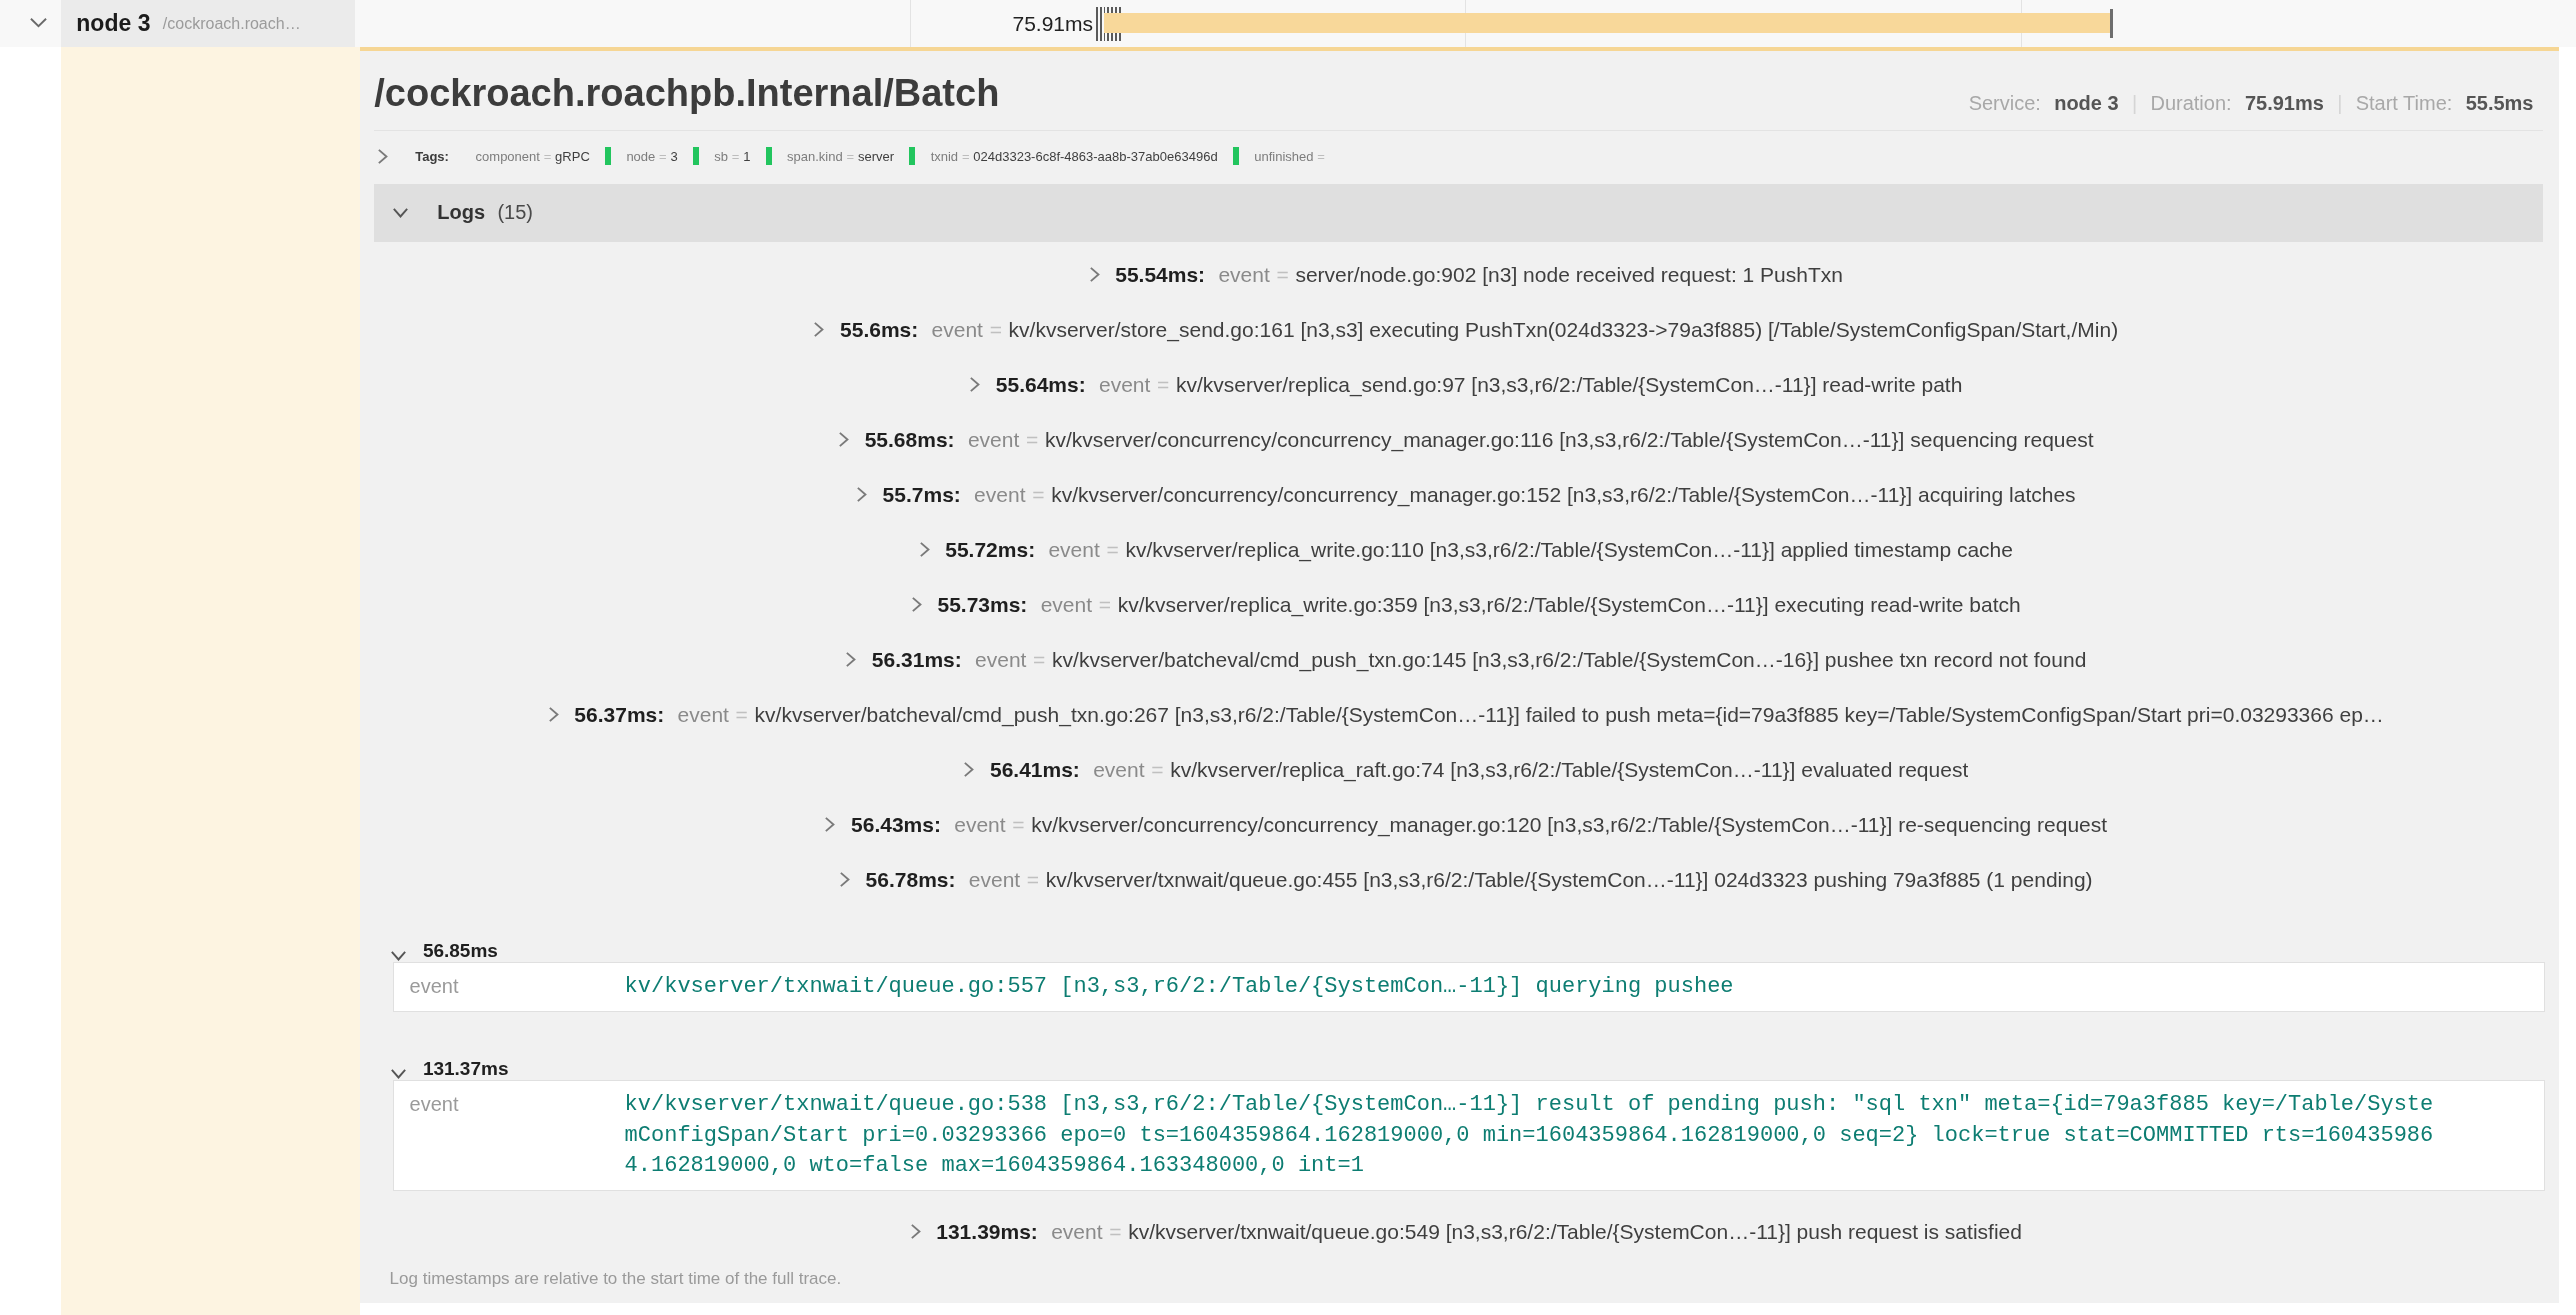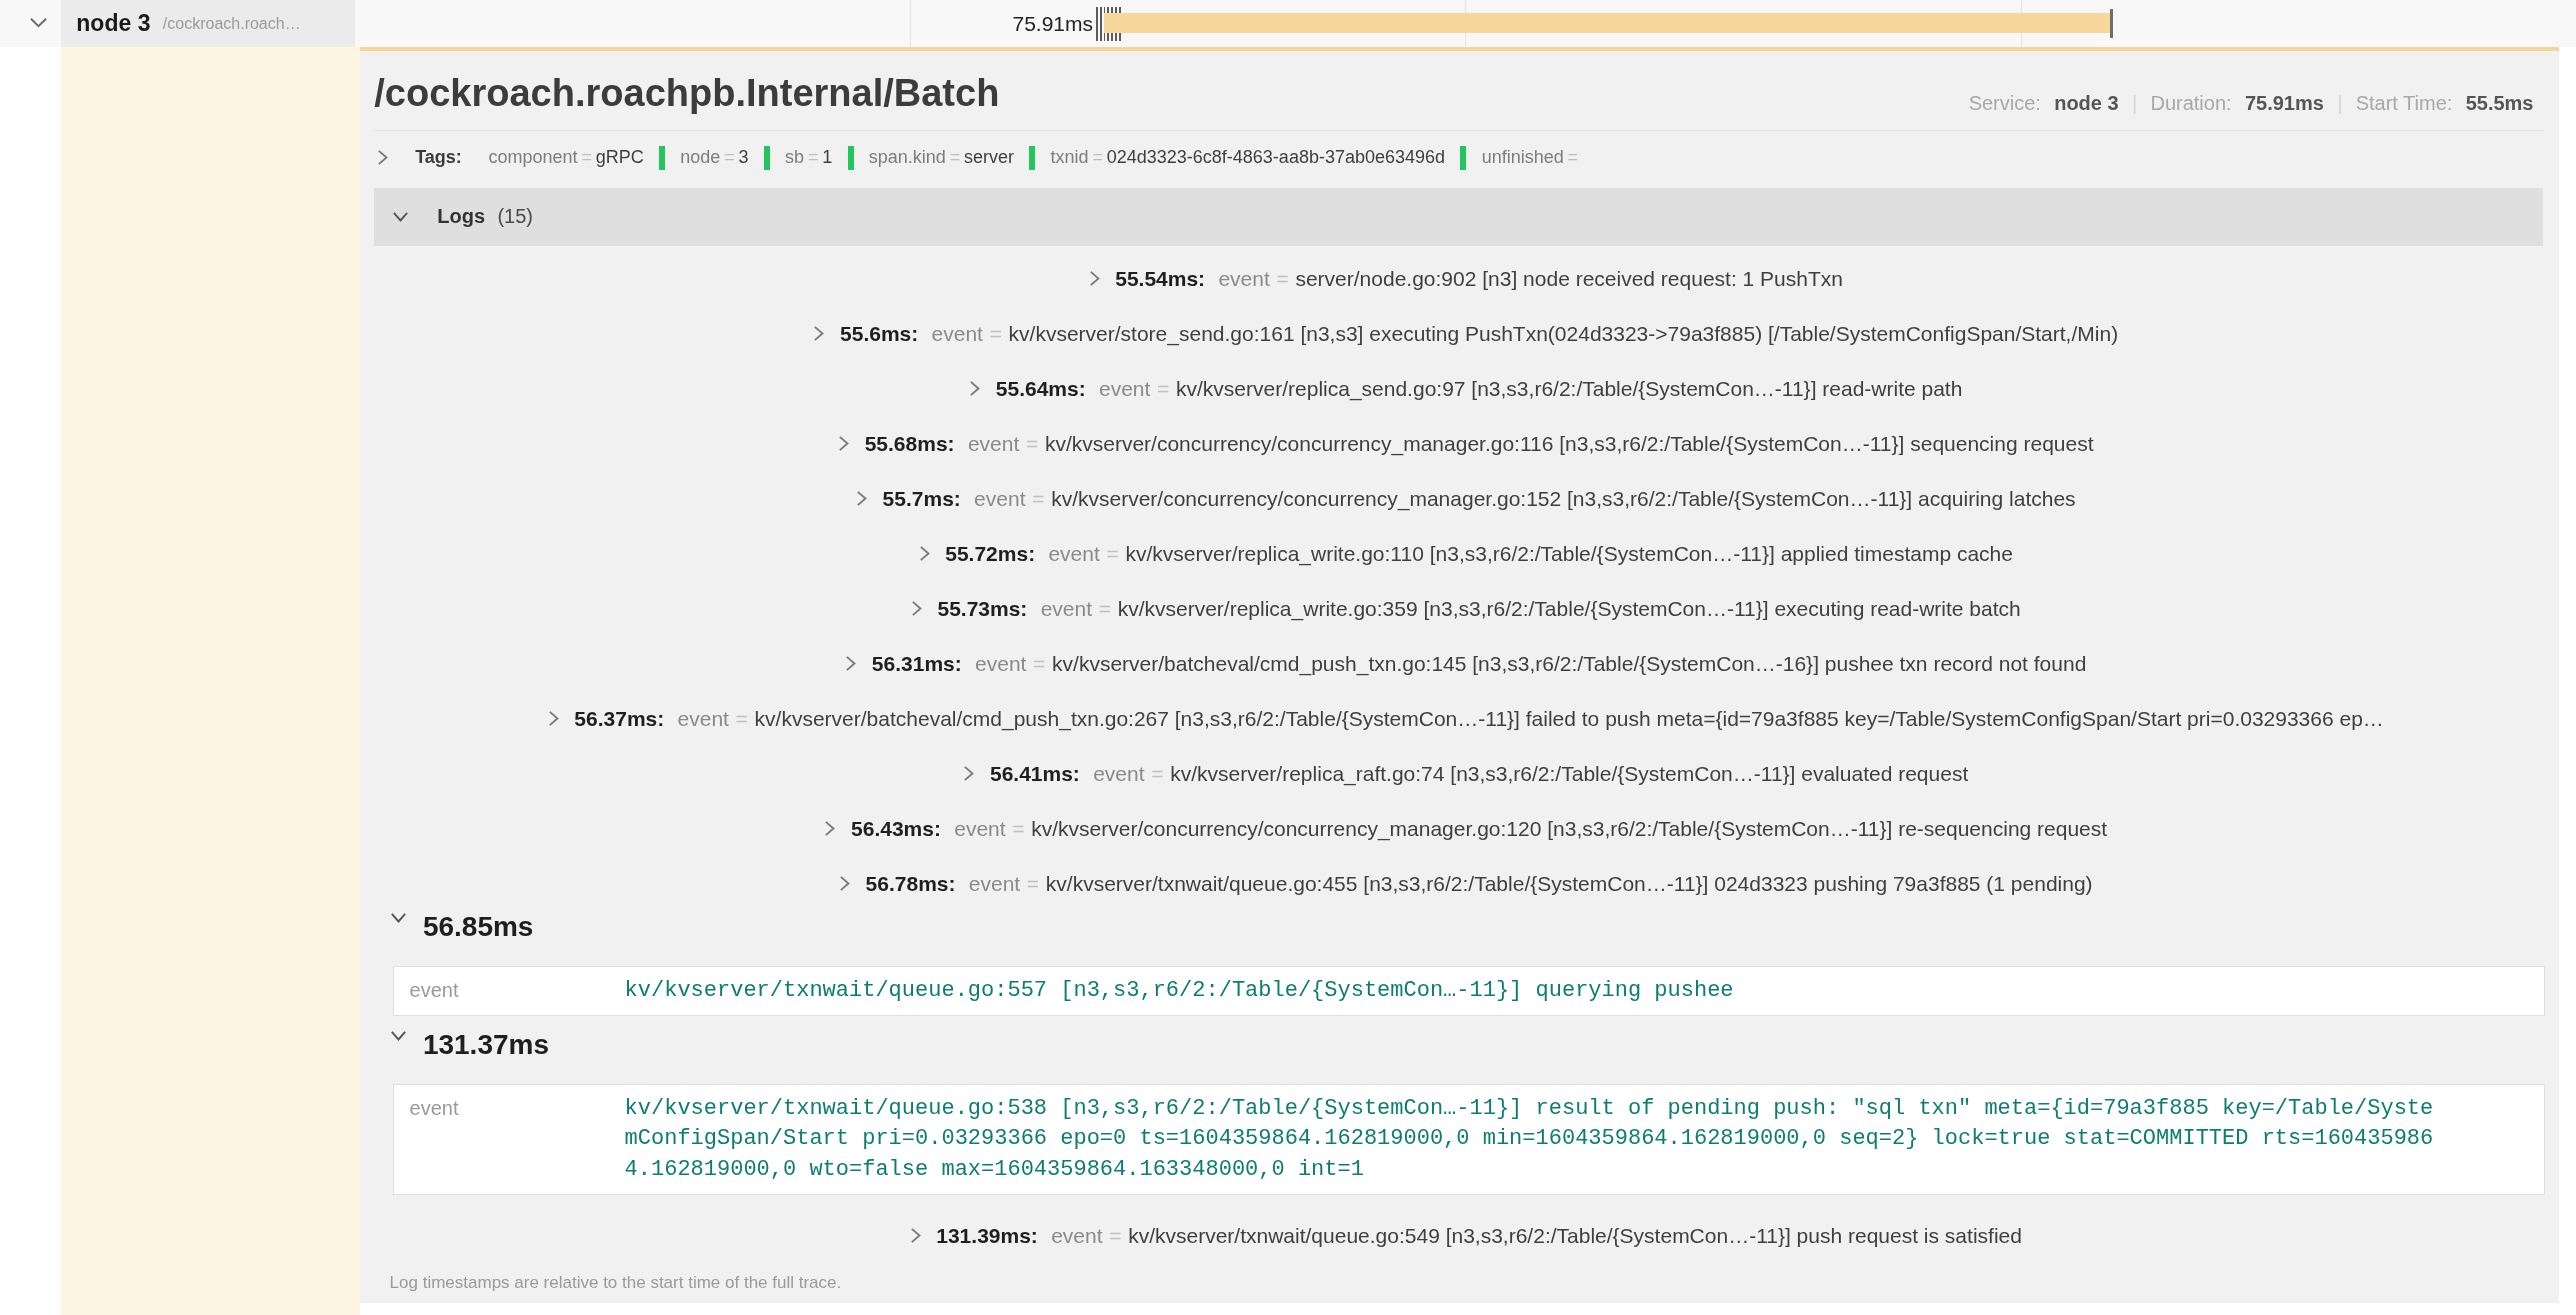--- a/index.html
+++ b/index.html
@@ -35,21 +35,21 @@
   .panel { position:absolute; left:360px; top:0; width:2199px; height:1256px; background:#f1f1f1;
            border-top:4.8px solid #f6d694; box-sizing:border-box; padding:0 16px 0 14.3px; overflow:hidden; }
 
   .title-row { display:flex; justify-content:space-between; align-items:flex-end;
                padding:21px 0 15.3px 0; border-bottom:1px solid #e3e3e3; }
   .title { font-size:38px; font-weight:bold; color:#3c3c3c; margin:0; }
   .meta { font-size:20px; color:#a8a8a8; display:flex; align-items:baseline; gap:13.3px; padding-right:9.5px; white-space:nowrap; }
   .meta b { color:#555; }
   .meta .sep { color:#d5d5d5; }
 
-  .tags-row { display:flex; align-items:center; padding:14.3px 0 12.4px 1.9px; font-size:18px; cursor:pointer; }
+  .tags-row { display:flex; align-items:center; padding:14.3px 0 12.4px 1.9px; font-size:13px; cursor:pointer; }
   .tags-label { font-weight:bold; color:#3c3c3c; margin:0 11.4px 0 11.4px; }
   .tag-list { display:flex; list-style:none; margin:0; padding:0; }
   .tag { padding:1.9px 15.3px; white-space:nowrap; }
   .tag + .tag { border-left:6px solid #22c55e; }
   .tag .k { color:#7d7d7d; }
   .tag .eq { color:#bdbdbd; padding:0 3.8px; }
   .tag .v { color:#3f3f3f;text-align:right; }
 
   .logs-header { height:58px; margin-top:4.8px; background:#dfdfdf; display:flex; align-items:center;
                  padding-left:15.3px; font-size:20px; color:#333; gap:12.4px; cursor:pointer; }
@@ -57,21 +57,21 @@
   .logs-count { color:#4a4a4a; }
 
   #log-rows { padding:5.7px 0 0 13.3px; }
   .log-row { height:55px; display:flex; align-items:center; font-size:21px; white-space:nowrap; overflow:hidden; cursor:pointer;justify-content:center; }
   .chev { flex:0 0 auto; margin-right:14.3px; display:inline-flex; }
   .log-time { font-weight:bold; color:#1f1f1f; margin-right:13.3px; }
   .log-key { color:#8a8a8a; }
   .log-eq { color:#c0c0c0; margin:0 6.7px; }
   .log-msg { color:#3f3f3f; overflow:hidden; text-overflow:ellipsis; }
 
-  .log-exp-header { height:55px; display:flex; align-items:flex-start; font-size:28px; cursor:pointer; }
+  .log-exp-header { height:55px; display:flex; align-items:flex-end; font-size:19px; cursor:pointer; }
   .event-box { background:#fff; border:1px solid #e0e0e0; display:flex; align-items:flex-start;
                margin:0 0 13.3px 5.7px; padding:8.6px 0; width:2152px; box-sizing:border-box; }
   .event-key { flex:0 0 215px; padding-left:15.3px; padding-top:2.9px; font-size:20px; color:#9a9a9a; }
   .event-val { width:1811px; font-family:"Liberation Mono","DejaVu Sans Mono",monospace;
                font-size:22px; color:#0d7d72; line-height:30.5px; word-break:break-all; white-space:pre-wrap; }
 
   .logs-footer { font-size:17px; color:#9a9a9a; padding:9.5px 0 0 15.3px; }
 
   svg.ch { display:block; }
 </style>

